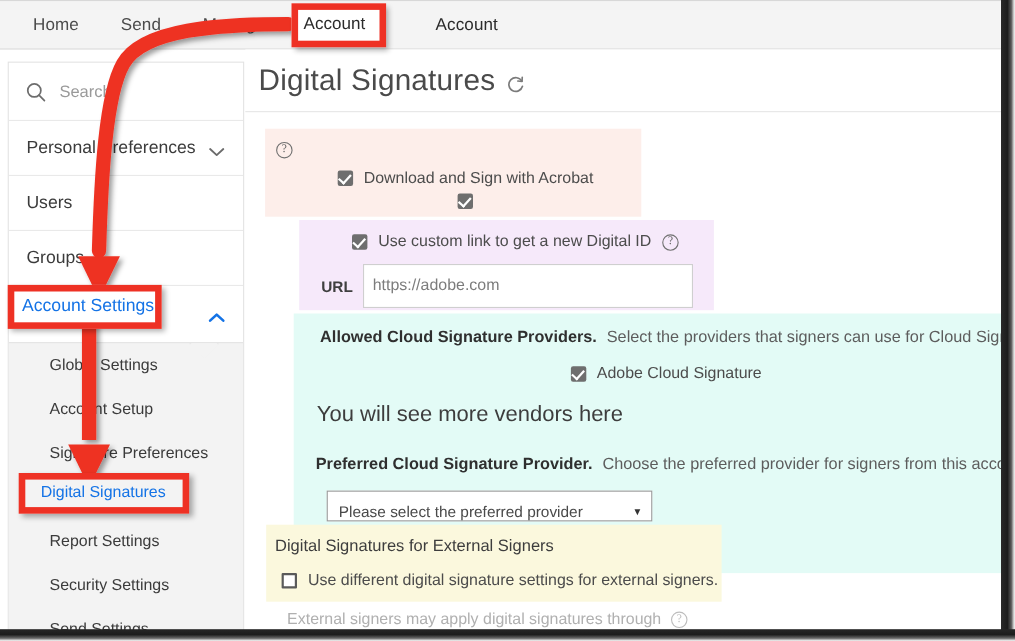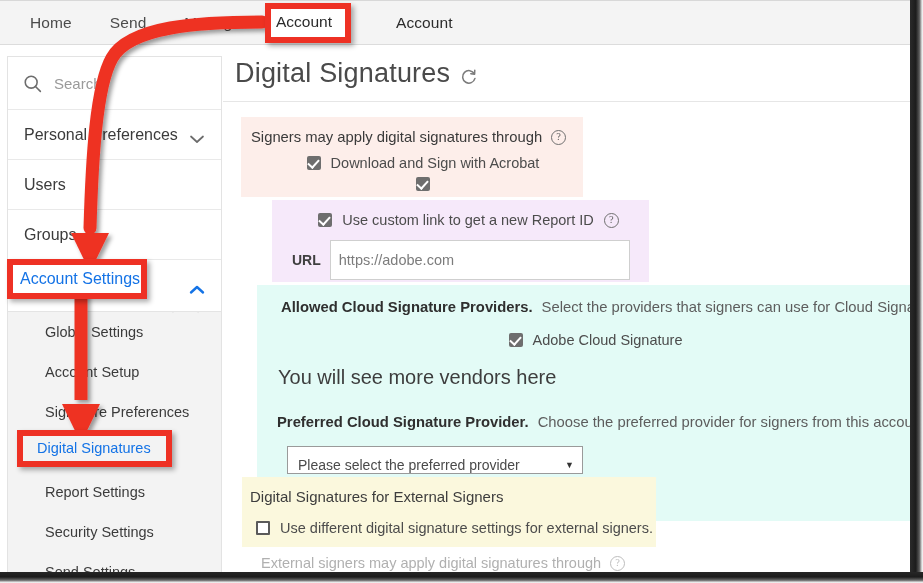--- a/index.html
+++ b/index.html
@@ -112,21 +112,21 @@
   .page-title {
     font-size: 27px; color: #4a4a4a; font-weight: 400;
     letter-spacing: .2px; line-height: 1.1;
   }
   .refresh-icon { width: 19px; height: 19px; margin-top: 6px; cursor: pointer; }
 
   
   .blk { position: absolute; }
   .blk-pink   { background: #fdeeea; left: 18px;  top: 72px;  width: 342px; height: 80px; }
   .blk-purple { background: #f6e9fa; left: 49px;  top: 155px; width: 377px; height: 82px; }
-  .blk-teal   { background: #e3fbf6; left: 34px;  top: 240px; width: 653px; height: 236px; }
+  .blk-teal   { background: #e3fbf6; left: 44px;  top: 240px; width: 653px; height: 236px; }
   .blk-yellow { background: #fbf8dd; left: 19px;  top: 432px; width: 414px; height: 70px; }
 
   .sec-head {
     font-size: 14.8px; color: #3a3a3a;
     display: flex; align-items: center; gap: 9px;
     white-space: nowrap;
   }
   .sec-head.bold-lead b { font-weight: 700; color: #2f2f2f; }
   .sec-sub { color: #5d5d5d; font-weight: 400; }
 
@@ -267,38 +267,37 @@
       <span class="refresh-icon">
         <svg viewBox="0 0 20 20" width="19" height="19" fill="none" stroke="#7b7b7b" stroke-width="1.6">
           <path d="M16.2 7.2A6.6 6.6 0 1 0 16.8 12" stroke-linecap="round"></path>
           <polyline points="16.6,3.4 16.4,7.5 12.4,7.0" stroke-linecap="round" stroke-linejoin="round"></polyline>
         </svg>
       </span>
     </div>
 
     <div class="blk blk-pink">
       <div class="sec-head" style="padding:12px 0 0 10px;">
-        <span>Signers may apply digital signatures through</span>
         <span class="qmark">?</span>
       </div>
       <div class="cb-row" style="padding:10px 0 0 22px;">
         <span class="cb"></span>
         <span>Download and Sign with Acrobat</span>
       </div>
       <div class="cb-row" style="padding:6px 0 0 22px;flex-direction:column;">
         <span class="cb"></span>
         <span>Cloud Signatures</span>
         <span class="qmark">?</span>
       </div>
     </div>
 
     <div class="blk blk-purple">
       <div class="cb-row" style="padding:12px 0 0 16px;">
         <span class="cb"></span>
-        <span>Use custom link to get a new Report ID</span>
+        <span>Use custom link to get a new Digital ID</span>
         <span class="qmark">?</span>
       </div>
       <div class="url-row" style="padding:12px 0 0 20px;">
         <span class="url-label">URL</span>
         <input class="url-input" type="text" value="https://adobe.com" style="">
       </div>
     </div>
 
     <div class="blk blk-teal">
       <div class="sec-head bold-lead" style="padding:14px 0 0 24px;">

